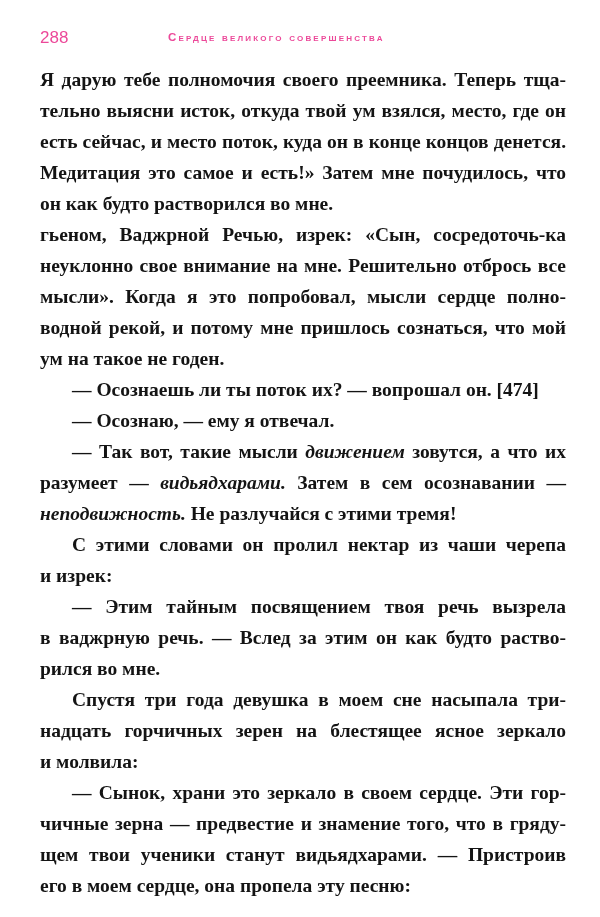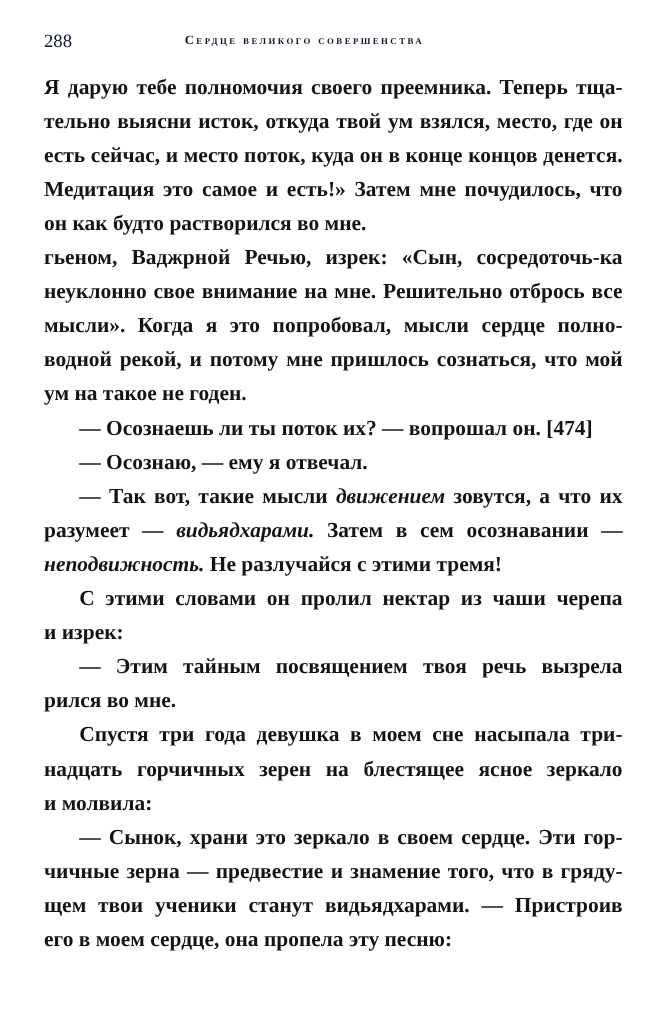--- a/index.html
+++ b/index.html
@@ -1,20 +1,20 @@
 <!DOCTYPE html>
 <html><head>
 <meta charset="utf-8">
 <style>
   html, body { margin: 0; padding: 0; background: #ffffff; }
   body { width: 600px; height: 917px; overflow: hidden; position: relative; color: #111; }
   .page { position: absolute; left: 40px; top: 0; width: 526px; }
   .running-head {
     position: absolute; top: 28px; left: 0; width: 526px; height: 20px;
-    font-family: Liberation Serif, serif; color: #0f172a;
+    font-family: Liberation Sans, sans-serif; color: #ec4899;
   }
   .page-number { position: absolute; left: 0; top: 0; font-size: 17px; }
   .book-title {
     position: absolute; left: 128px; top: 3px; font-size: 11.5px;
     letter-spacing: 2.2px; font-variant: small-caps; text-transform: lowercase;
     font-weight: bold;
   }
   .book-title::first-letter { text-transform: none; }
   .body-text {
     position: absolute; top: 64px; left: 0; width: 526px;
@@ -67,20 +67,21 @@
       <span class="line last"><em>неподвижность.</em><span> Не разлучайся с этими тремя!</span></span>
     </div>
 
     <div>
       <span class="line indent">С этими словами он пролил нектар из чаши черепа</span>
       <span class="line last">и изрек:</span>
     </div>
 
     <div>
       <span class="line indent">— Этим тайным посвящением твоя речь вызрела</span>
+      <span class="line">в ваджрную речь. — Вслед за этим он как будто раство-</span>
       <span class="line last">рился во мне.</span>
     </div>
 
     <div>
       <span class="line indent">Спустя три года девушка в моем сне насыпала три-</span>
       <span class="line">надцать горчичных зерен на блестящее ясное зеркало</span>
       <span class="line last">и молвила:</span>
     </div>
 
     <div>

